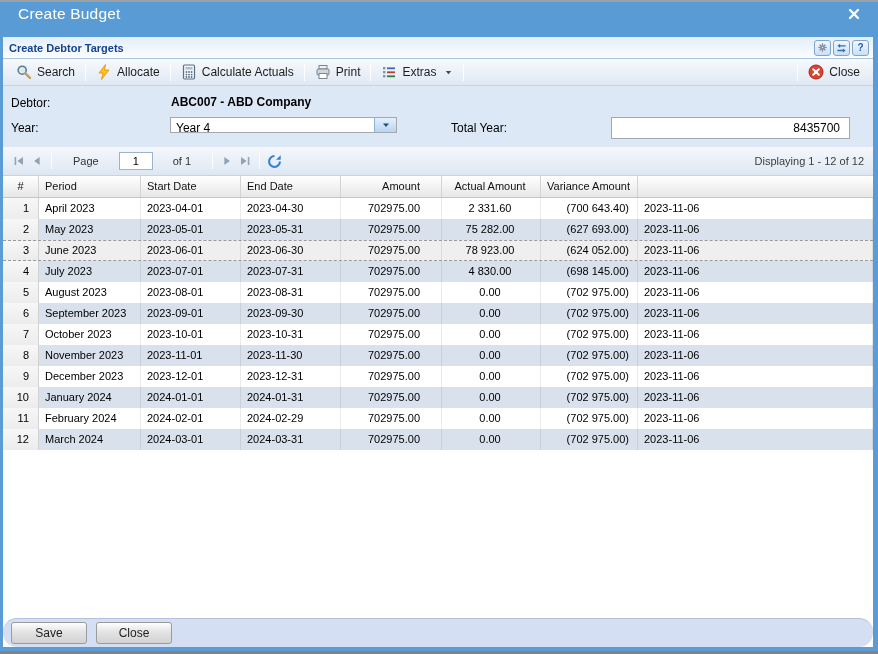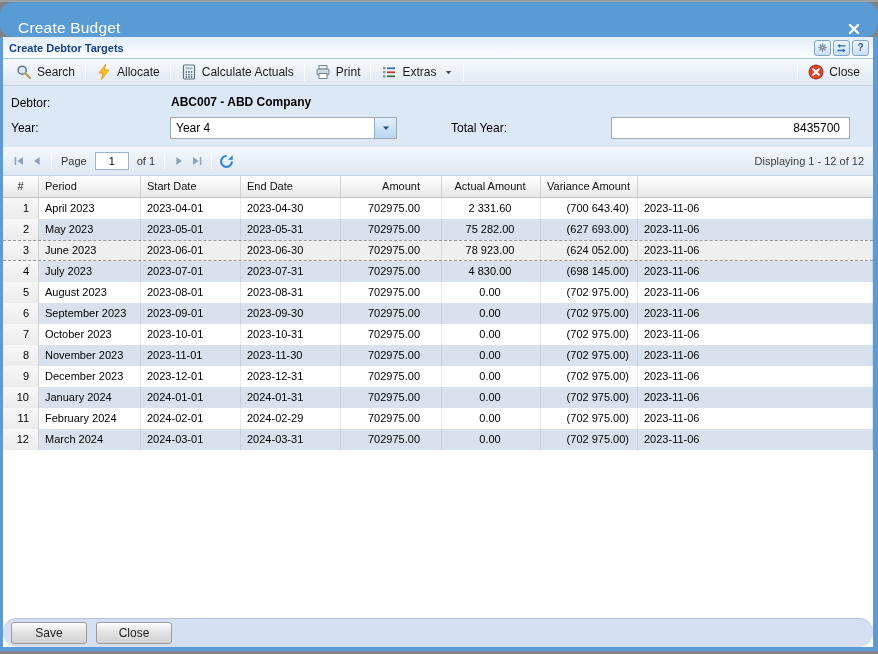--- a/index.html
+++ b/index.html
@@ -5,22 +5,22 @@
   * { margin:0; padding:0; box-sizing:border-box; }
   html,body { width:878px; height:654px; overflow:hidden; }
   body { font-family:"Liberation Sans", sans-serif; background:#7f8488; position:relative; }
 
   .top-strip { position:absolute; top:0; left:0; width:878px; height:2px; background:#9aa0a4; }
 
   .dialog { position:absolute; top:2px; left:0; width:878px; height:649px;
             display:flex; flex-direction:column; }
 
   
-  .titlebar { height:35px; background:#589bd5; display:flex; align-items:flex-end;
-              padding:0 16px 0 18px; flex:0 0 auto;border-radius:13px; }
+  .titlebar { height:35px; background:#589bd5; display:flex; align-items:center;
+              padding:0 16px 12px 18px; flex:0 0 auto; }
   .titlebar .title { color:#fff; font-size:15.5px; letter-spacing:.2px; }
   .titlebar .x-btn { margin-left:auto; width:16px; height:16px; cursor:pointer; display:flex; align-items:center; justify-content:center; }
 
   
   .dialog-body { flex:1; display:flex; flex-direction:column; background:#ffffff;
                  border-left:3px solid #5b9cd6; border-right:5px solid #5b9cd6;
                  border-bottom:4px solid #5b9cd6; min-height:0; }
 
   
   .subheader { height:22px; flex:0 0 auto; display:flex; align-items:center;
@@ -40,36 +40,36 @@
   .tb-sep { width:1px; height:17px; background:#b9c8da; border-right:1px solid #fdfdfd; margin:0 3px; }
   .tb-spacer { flex:1; }
   .icon16 { width:16px; height:16px; flex:0 0 auto; }
   .caret { width:9px; height:9px; margin-left:2px; }
 
   
   .form { height:61px; flex:0 0 auto; background:#dce8f6; position:relative;
           font-size:12px; color:#000; }
   .flabel { position:absolute; }
   .fvalue-bold { position:absolute; font-weight:bold; }
-  .combo { position:absolute; left:167px; top:31px; width:227px; height:22px; display:flex;
+  .combo { position:absolute; left:167px; top:31px; width:227px; height:16px; display:flex;
            border:1px solid #a3a9b1; background:#fff; cursor:pointer; }
   .combo .combo-text { flex:1; padding:3px 0 0 5px; font-size:12px; }
   .combo .combo-btn { width:22px; border-left:1px solid #8fb0d6;
            background:linear-gradient(#e4f0fc,#b9d4ef); display:flex; align-items:center; justify-content:center; }
   .total-input { position:absolute; left:608px; top:31px; width:239px; height:22px;
            border:1px solid #a3a9b1; background:#fff; text-align:right; padding:0 9px 0 4px;
            font-size:12px; font-family:"Liberation Sans", sans-serif; color:#000; }
 
   
   .paging { height:29px; flex:0 0 auto; display:flex; align-items:center; padding:0 7px;
             background:linear-gradient(#f5f8fc, #dde7f2);
             border-bottom:1px solid #c7d3e2; font-size:11px; color:#333; }
   .pg-btn { width:18px; height:18px; display:flex; align-items:center; justify-content:center; cursor:pointer; }
   .pg-sep { width:1px; height:16px; background:#b9c8da; border-right:1px solid #fdfdfd; margin:0 5px; }
-  .pg-label { margin:0 4px; }
+  .pg-label { margin:0 16px; }
   .page-input { width:34px; height:18px; border:1px solid #9fb3c8; text-align:center;
                 font-size:11px; font-family:"Liberation Sans", sans-serif; margin:0 4px; background:#fff; }
   .displaying { margin-left:auto; color:#3d3d3d; padding-right:2px; }
 
   
   .grid-header { height:22px; flex:0 0 auto; display:flex;
                  background:linear-gradient(#ffffff, #e7e7e7);
                  border-bottom:1px solid #c5c5c5; font-size:11px; color:#111; }
   .hcell { border-right:1px solid #d3d3d3; padding:0 6px; line-height:21px;
            overflow:hidden; white-space:nowrap; cursor:pointer; }

